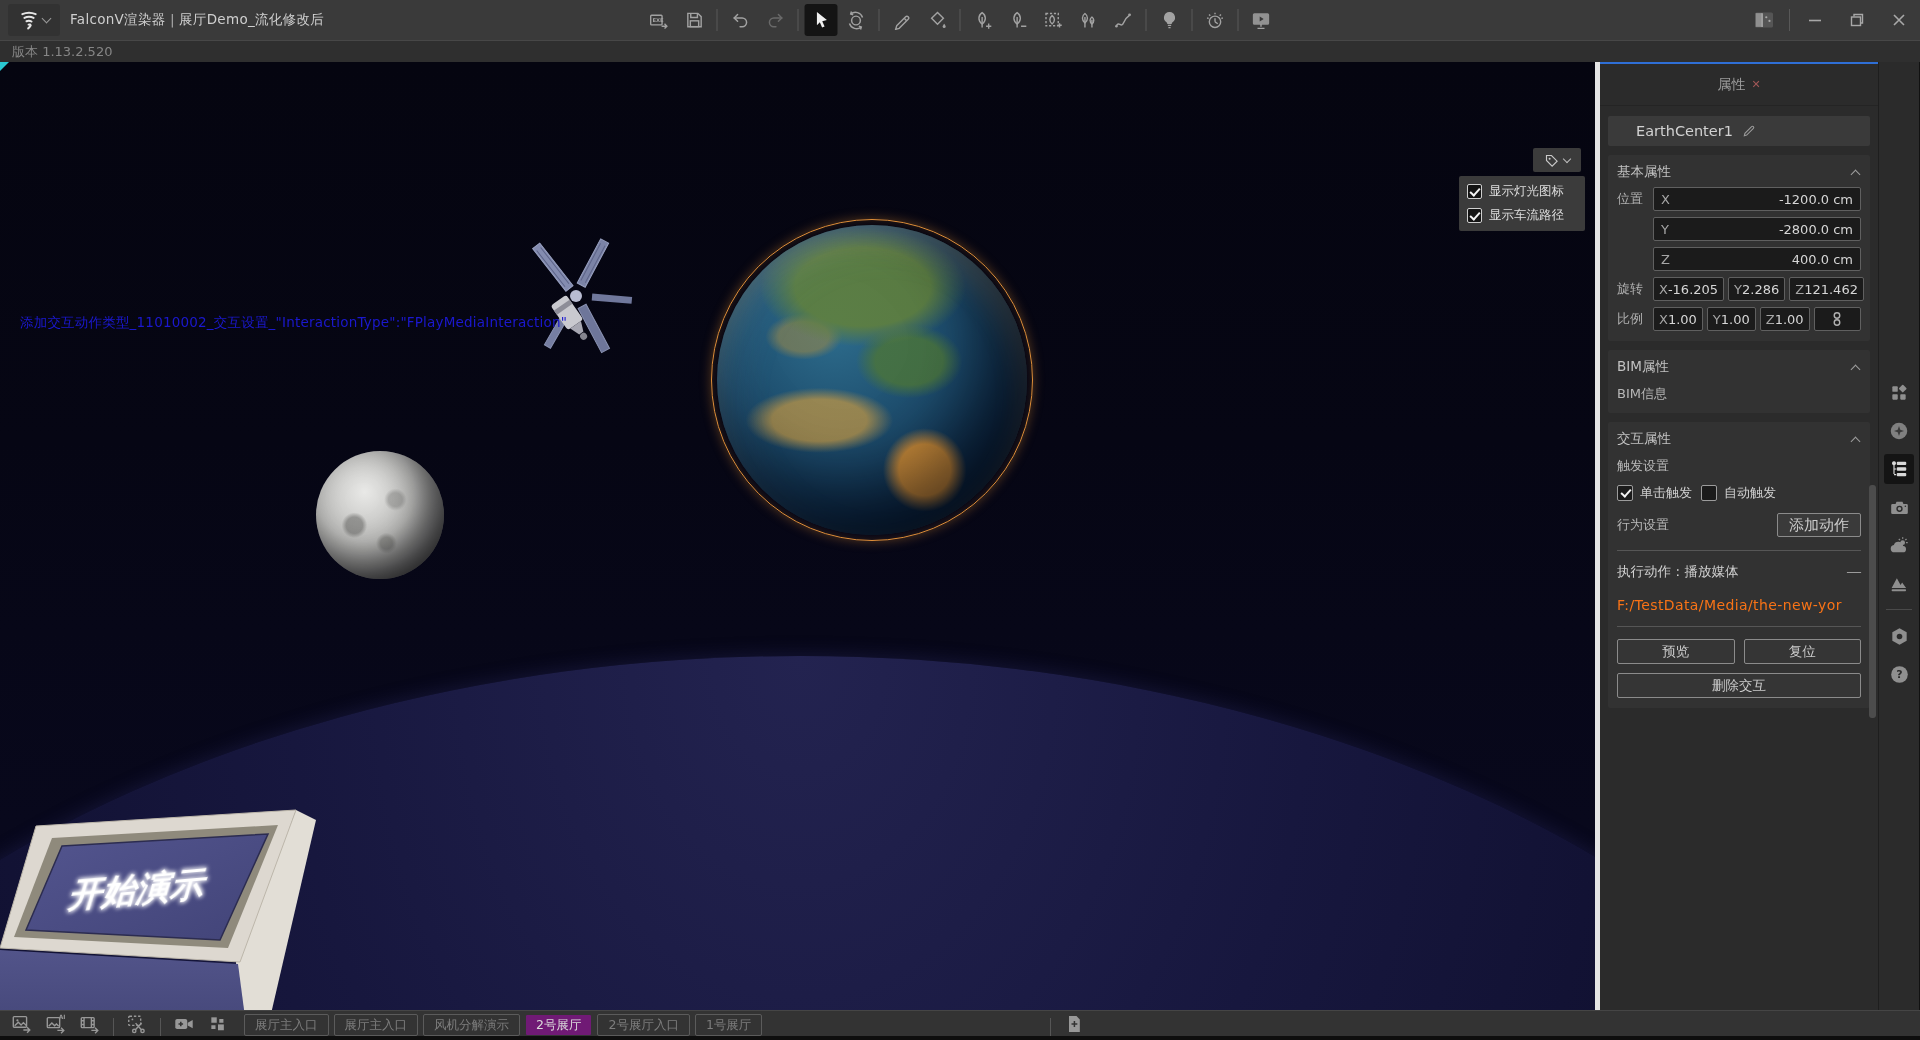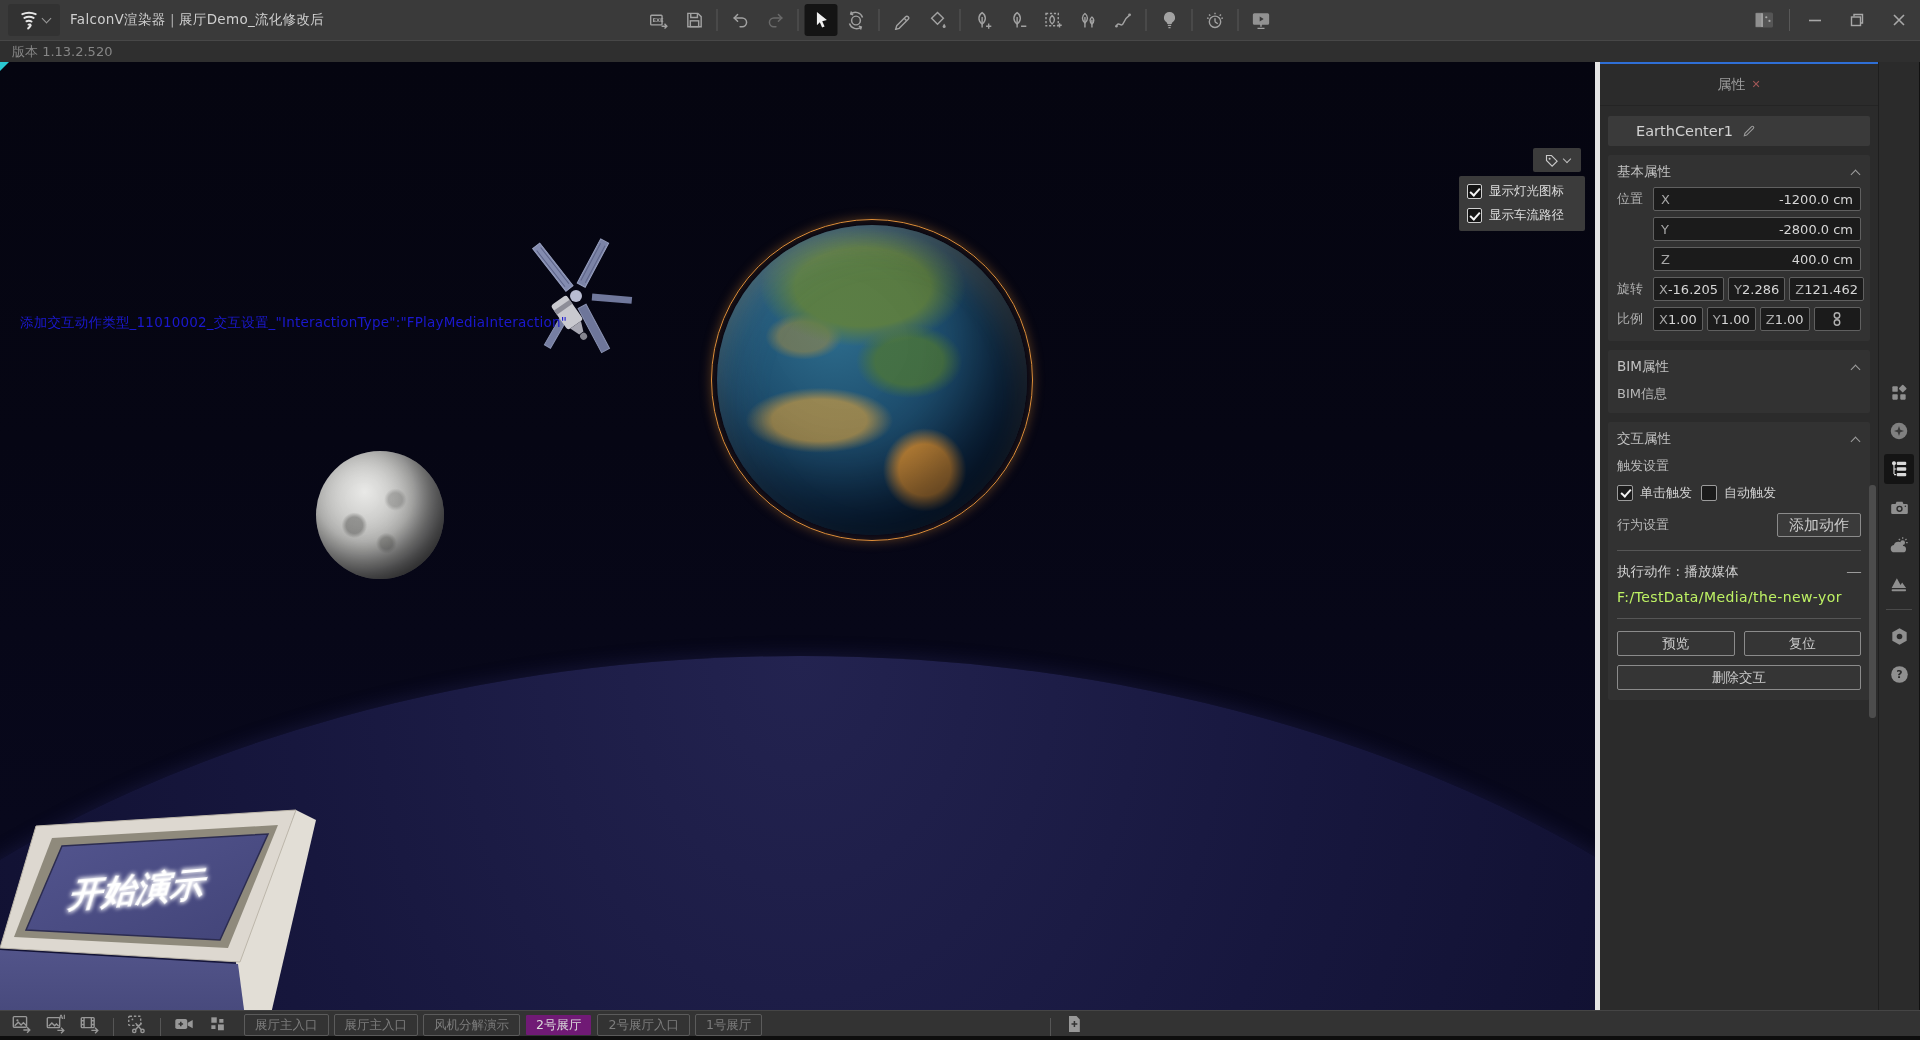--- a/index.html
+++ b/index.html
@@ -126,21 +126,21 @@
   .behavior-row { display:flex; align-items:center; justify-content:space-between; margin-top:11px; }
   .mini-btn { height:24px; padding:0 11px; background:#3a3a3a; border:1px solid #8b8b8b; border-radius:2px;
     color:#cccccc; font-size:15px; display:flex; align-items:center; }
   .bim-outer { margin-top:8px; border:1px solid #5a5a5a; border-radius:2px; background:#2e2e2e; padding:9px; }
   .bim-empty { height:30px; background:#3f3f3f; border:1px solid #757575; border-radius:2px;
     display:flex; align-items:center; justify-content:center; color:#cfcfcf; font-size:13.5px; }
   .divider-h { height:1px; background:#565656; margin:13px 0 0; }
   .action-head { display:flex; align-items:center; justify-content:space-between; margin-top:12px;font-family:Liberation Serif, serif; }
   .action-title { color:#d0d0d0; font-size:13.5px; }
   .action-remove { color:#bdbdbd; font-size:14px; }
-  .action-path { margin-top:8px; color:#bef264; font-size:14px; letter-spacing:.4px; white-space:nowrap;
+  .action-path { margin-top:16px; color:#f97316; font-size:14px; letter-spacing:.4px; white-space:nowrap;
     overflow:hidden; }
   .btn-row { display:flex; gap:9px; margin-top:12px; }
   .btn { flex:1; height:25px; background:#353535; border:1px solid #8b8b8b; border-radius:2px;
     color:#cccccc; font-size:13.5px; display:flex; align-items:center; justify-content:center; }
   .btn-full { margin-top:9px; width:100%; }
   .v-scroll { position:absolute; right:2px; top:48px; bottom:6px; width:7px; }
   .v-thumb { position:absolute; top:42%; height:26%; width:7px; background:#4c4c4c; border-radius:3px; }
 
   
   #railbar { width:41px; flex:none; background:#2b2b2b; border-left:1px solid #1e1e1e;

